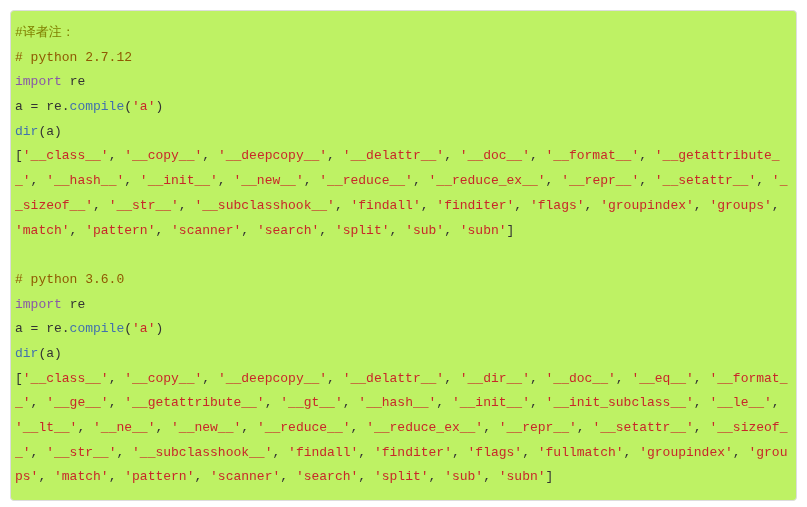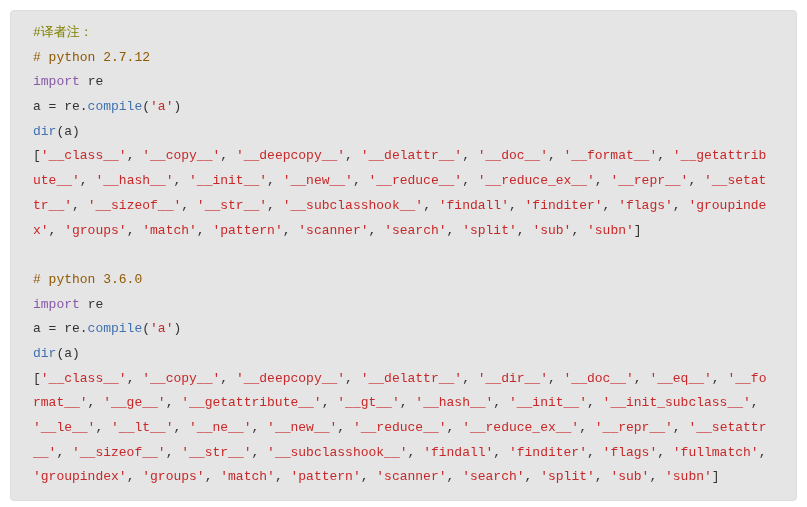--- a/index.html
+++ b/index.html
@@ -4,22 +4,22 @@
 <style>
   body {
     margin: 0;
     padding: 10px;
     background: #fff;
     font-family: Consolas, Monaco, "Courier New", monospace;
   }
   .code-block {
     border: 1px solid #ddd;
     border-radius: 4px;
-    background: #e5e5e5;
-    padding: 10px 22px;
+    background: #bef264;
+    padding: 10px 4px;
     font-size: 13px;
     line-height: 1.9;
     white-space: pre-wrap;
     word-break: break-all;
     color: #333;
   }
   .c-olive   { color: #808000; }    
   .c-comment { color: #8f5902; }    
   .c-kw      { color: #8959a8; }    
   .c-mod     { color: #333; }       

